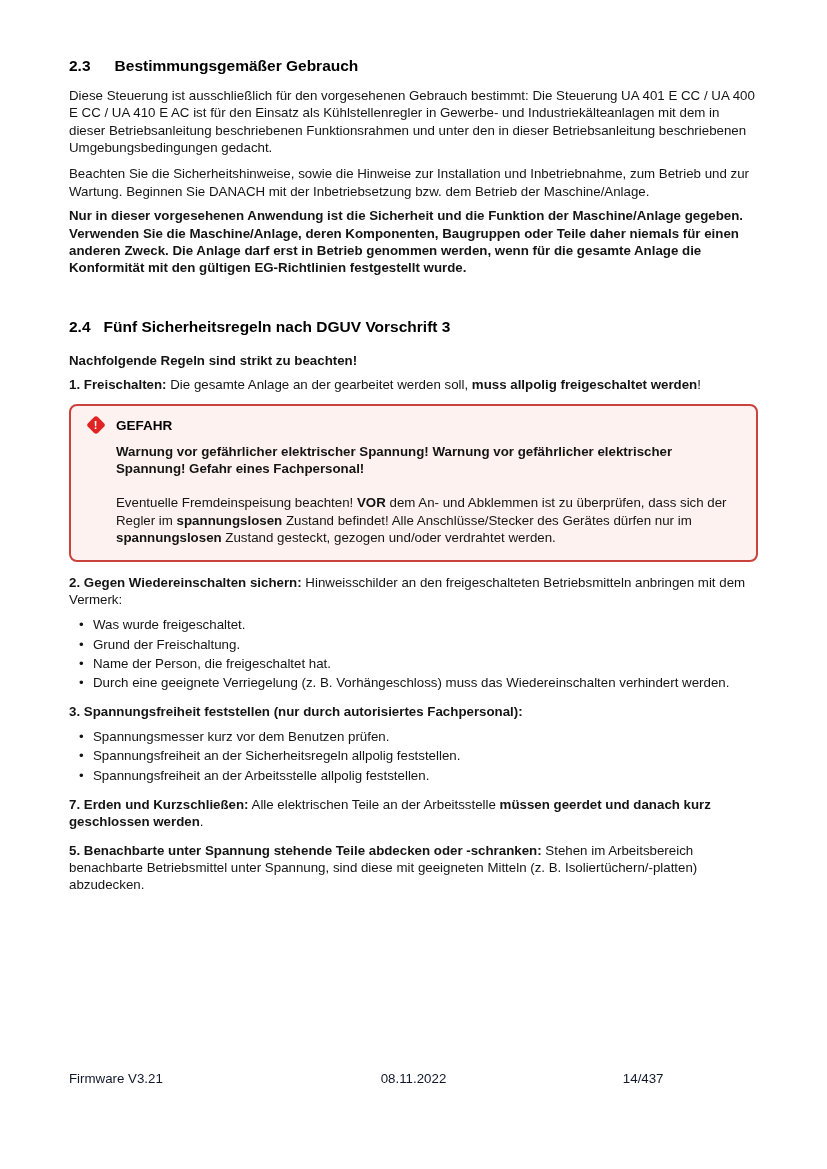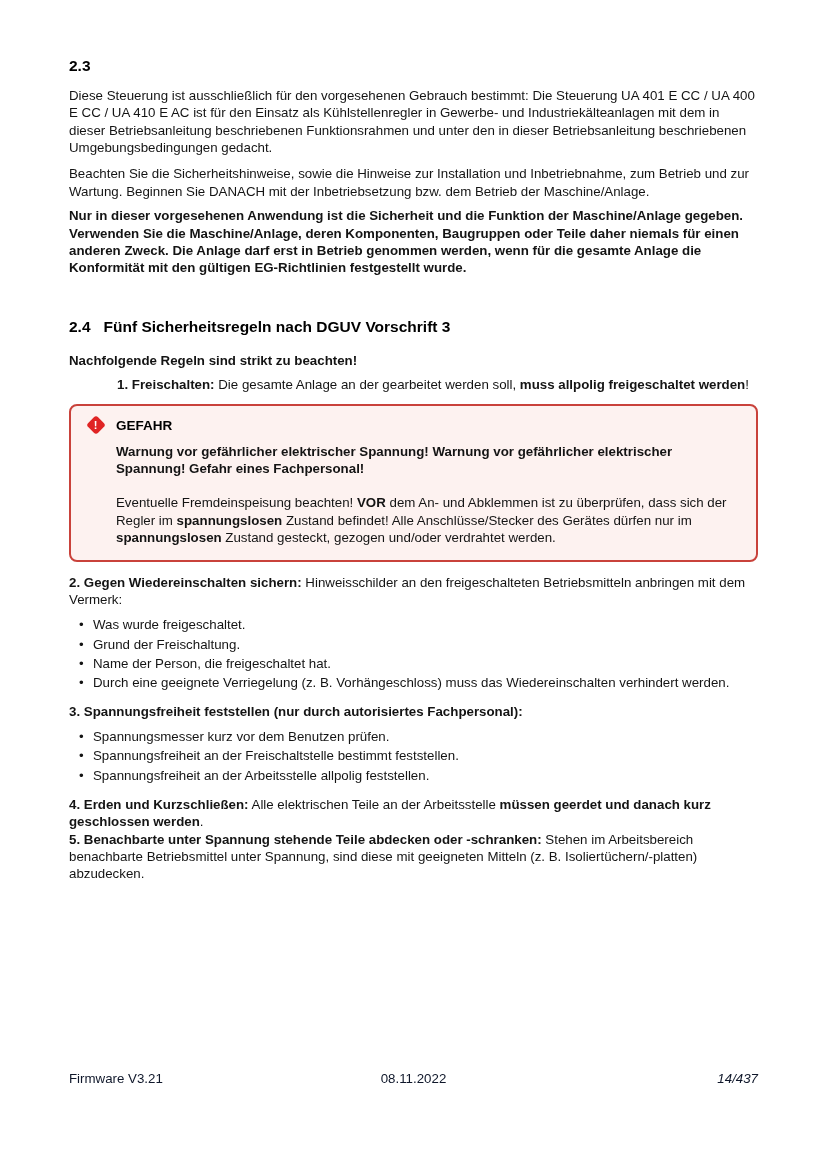--- a/index.html
+++ b/index.html
@@ -34,21 +34,21 @@
   .sh23 { margin-top: 57px; gap: 24px; }
   .sh24 { margin-top: 41px; }
 
   p { margin: 0; font-size: 13.3px; line-height: 17.4px; }
   b { font-weight: 700; }
 
   .p1 { margin-top: 12px; }
   .p2 { margin-top: 9px; }
   .p3 { margin-top: 7px; font-weight: 700; }
   .intro { margin-top: 16px; font-weight: 700; }
-  .rule1 { margin-top: 7px; margin-left: 48px; }
+  .rule1 { margin-top: 7px; }
 
   .danger-box {
     margin-top: 10px;
     border: 2px solid #c9423b;
     border-radius: 8px;
     background: #fdf2f0;
     padding: 12px 16px 13px 16px;
   }
   .danger-head { display: flex; align-items: center; gap: 13px; }
   .danger-icon {
@@ -68,21 +68,21 @@
     line-height: 1;
   }
   .danger-title { font-weight: 700; font-size: 13.5px; color: #000; }
   .danger-content { margin-left: 29px; margin-top: 10px; }
   .warn-bold { font-weight: 700; }
   .danger-body { margin-top: 17px; }
 
   .rule2 { margin-top: 12px; }
   .rule3 { margin-top: 10px; }
   .rule4 { margin-top: 11px; }
-  .rule5 { }
+  .rule5 { margin-top: 11px; }
 
   ul.bullets { margin: 7px 0 0 0; padding: 0; list-style: none; }
   ul.bullets li {
     position: relative;
     margin-left: 10px;
     padding-left: 14px;
     font-size: 13.3px;
     line-height: 19.3px;
   }
   ul.bullets li::before {
@@ -95,30 +95,31 @@
     position: absolute;
     left: 69px;
     top: 1071px;
     width: 689px;
     display: flex;
     font-size: 13.3px;
     color: #0f172a;
   }
   .footer > span { flex: 1; }
   .f-center { text-align: center; }
-  .f-right { text-align: right; font-style: italic; }
+  .f-right { text-align: center; }
 </style>
 </head>
 <body>
 
 <div class="content">
 
 
   <div class="sec-heading sh23">
     <span>2.3</span>
+    <span>Bestimmungsgemäßer Gebrauch</span>
   </div>
 
   <p class="p1">Diese Steuerung ist ausschließlich für den vorgesehenen Gebrauch bestimmt: Die Steuerung UA 401 E CC / UA 400 E CC / UA 410 E AC ist für den Einsatz als Kühlstellenregler in Gewerbe- und Industriekälteanlagen mit dem in dieser Betriebsanleitung beschriebenen Funktionsrahmen und unter den in dieser Betriebsanleitung beschriebenen Umgebungsbedingungen gedacht.</p>
   <p class="p2">Beachten Sie die Sicherheitshinweise, sowie die Hinweise zur Installation und Inbetriebnahme, zum Betrieb und zur Wartung. Beginnen Sie DANACH mit der Inbetriebsetzung bzw. dem Betrieb der Maschine/Anlage.</p>
   <p class="p3">Nur in dieser vorgesehenen Anwendung ist die Sicherheit und die Funktion der Maschine/Anlage gegeben. Verwenden Sie die Maschine/Anlage, deren Komponenten, Baugruppen oder Teile daher niemals für einen anderen Zweck. Die Anlage darf erst in Betrieb genommen werden, wenn für die gesamte Anlage die Konformität mit den gültigen EG-Richtlinien festgestellt wurde.</p>
 
   <div class="sec-heading sh24">
     <span>2.4</span>
     <span>Fünf Sicherheitsregeln nach DGUV Vorschrift 3</span>
   </div>
@@ -146,25 +147,25 @@
     <li>Was wurde freigeschaltet.</li>
     <li>Grund der Freischaltung.</li>
     <li>Name der Person, die freigeschaltet hat.</li>
     <li>Durch eine geeignete Verriegelung (z. B. Vorhängeschloss) muss das Wiedereinschalten verhindert werden.</li>
   </ul>
 
   <p class="rule3"><b>3. Spannungsfreiheit feststellen (nur durch autorisiertes Fachpersonal):</b></p>
 
   <ul class="bullets">
     <li>Spannungsmesser kurz vor dem Benutzen prüfen.</li>
-    <li>Spannungsfreiheit an der Freischaltstelle bestimmt feststellen.</li>
+    <li>Spannungsfreiheit an der Sicherheitsregeln allpolig feststellen.</li>
     <li>Spannungsfreiheit an der Arbeitsstelle allpolig feststellen.</li>
   </ul>
 
-  <p class="rule4"><b>4. Erden und Kurzschließen:</b><span> Alle elektrischen Teile an der Arbeitsstelle </span><b>müssen geerdet und danach kurz geschlossen werden</b><span>.</span></p>
+  <p class="rule4"><b>7. Erden und Kurzschließen:</b><span> Alle elektrischen Teile an der Arbeitsstelle </span><b>müssen geerdet und danach kurz geschlossen werden</b><span>.</span></p>
 
   <p class="rule5"><b>5. Benachbarte unter Spannung stehende Teile abdecken oder -schranken:</b><span> Stehen im Arbeitsbereich benachbarte Betriebsmittel unter Spannung, sind diese mit geeigneten Mitteln (z. B. Isoliertüchern/-platten) abzudecken.</span></p>
 
 </div>
 
 <div class="footer">
   <span>Firmware V3.21</span>
   <span class="f-center">08.11.2022</span>
   <span class="f-right">14/437</span>
 </div>

